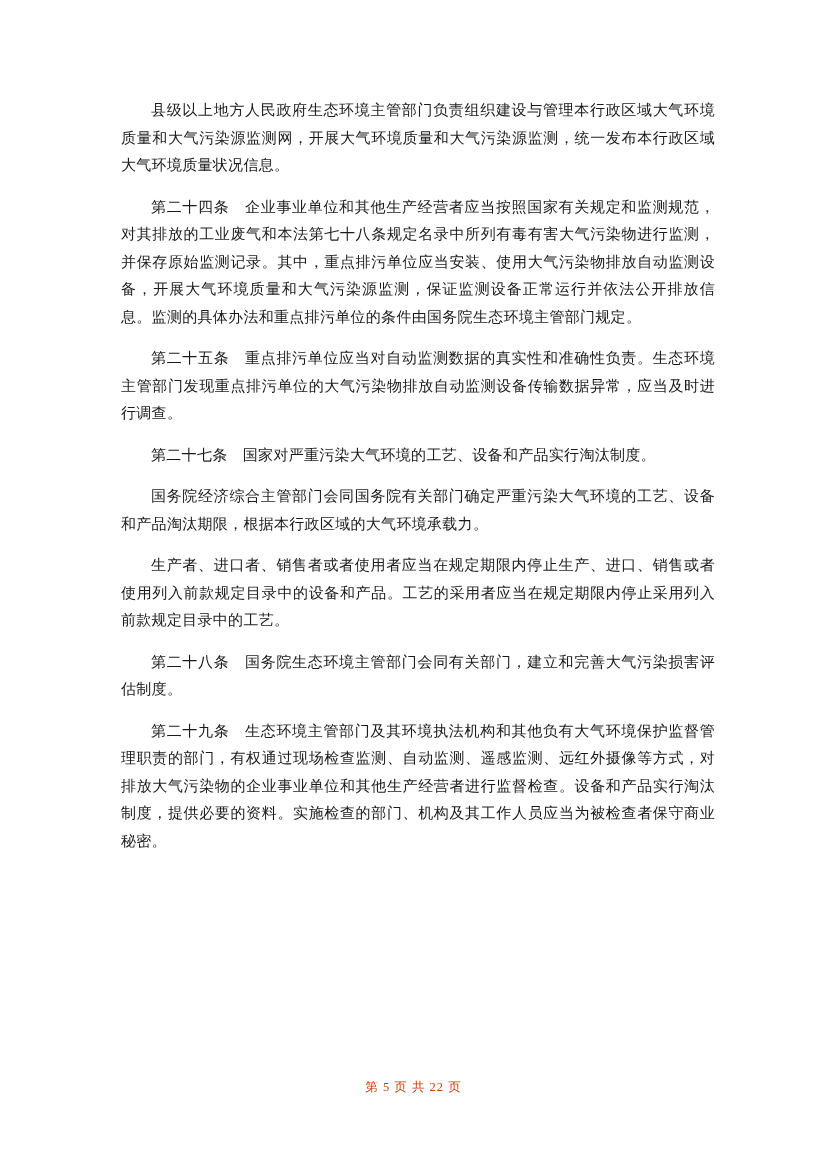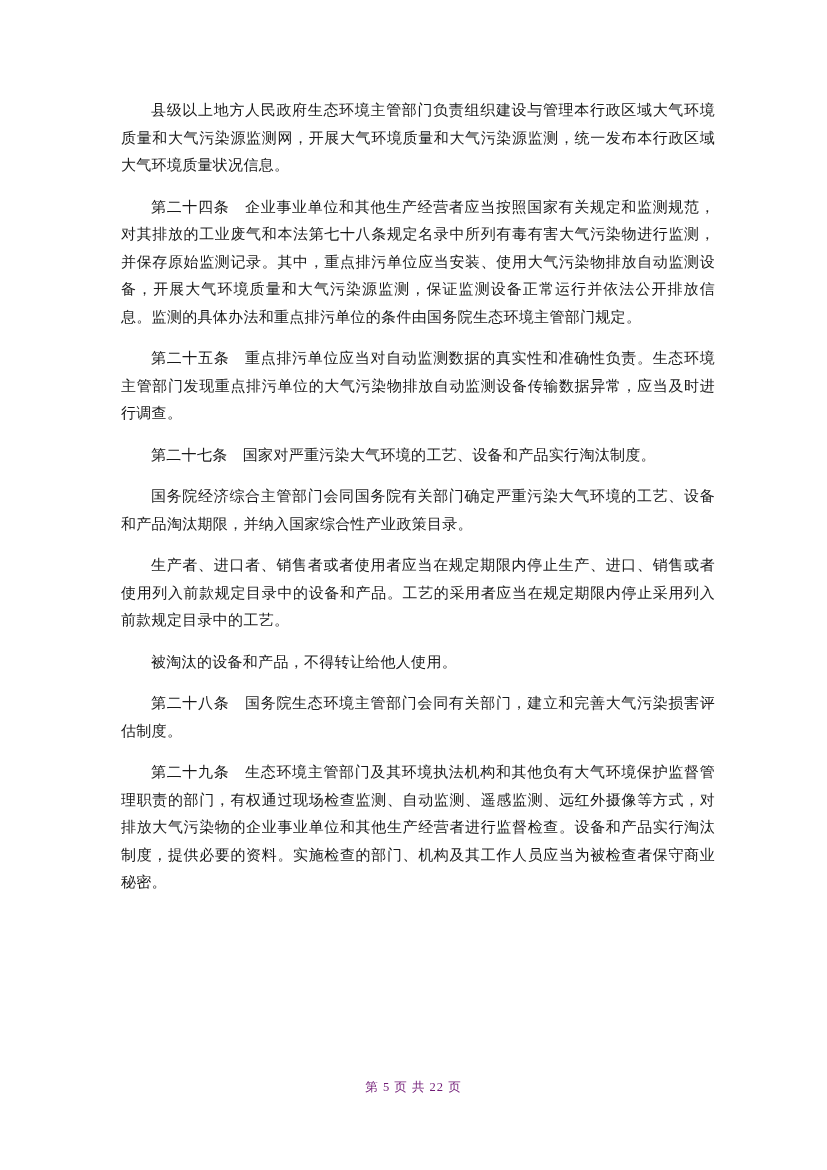--- a/index.html
+++ b/index.html
@@ -31,35 +31,34 @@
     letter-spacing: 0.3px;
     word-break: break-all;
   }
   .footer {
     position: absolute;
     left: 0;
     top: 1079px;
     width: 100%;
     text-align: center;
     font-size: 12.5px;
-    color: #701a75;
+    color: #c2410c;
     letter-spacing: 1px;
   }
 </style>
 </head>
 <body>
 
 <div class="page">
   <div class="content">
     <p>县级以上地方人民政府生态环境主管部门负责组织建设与管理本行政区域大气环境质量和大气污染源监测网，开展大气环境质量和大气污染源监测，统一发布本行政区域大气环境质量状况信息。</p>
     <p>第二十四条　企业事业单位和其他生产经营者应当按照国家有关规定和监测规范，对其排放的工业废气和本法第七十八条规定名录中所列有毒有害大气污染物进行监测，并保存原始监测记录。其中，重点排污单位应当安装、使用大气污染物排放自动监测设备，开展大气环境质量和大气污染源监测，保证监测设备正常运行并依法公开排放信息。监测的具体办法和重点排污单位的条件由国务院生态环境主管部门规定。</p>
     <p>第二十五条　重点排污单位应当对自动监测数据的真实性和准确性负责。生态环境主管部门发现重点排污单位的大气污染物排放自动监测设备传输数据异常，应当及时进行调查。</p>
     <p>第二十七条　国家对严重污染大气环境的工艺、设备和产品实行淘汰制度。</p>
-    <p>国务院经济综合主管部门会同国务院有关部门确定严重污染大气环境的工艺、设备和产品淘汰期限，并纳入国家综合性产业政策目录。</p>
+    <p>国务院经济综合主管部门会同国务院有关部门确定严重污染大气环境的工艺、设备和产品淘汰期限，根据本行政区域的大气环境承载力。</p>
     <p>生产者、进口者、销售者或者使用者应当在规定期限内停止生产、进口、销售或者使用列入前款规定目录中的设备和产品。工艺的采用者应当在规定期限内停止采用列入前款规定目录中的工艺。</p>
-    <p>被淘汰的设备和产品，不得转让给他人使用。</p>
     <p>第二十八条　国务院生态环境主管部门会同有关部门，建立和完善大气污染损害评估制度。</p>
     <p>第二十九条　生态环境主管部门及其环境执法机构和其他负有大气环境保护监督管理职责的部门，有权通过现场检查监测、自动监测、遥感监测、远红外摄像等方式，对排放大气污染物的企业事业单位和其他生产经营者进行监督检查。设备和产品实行淘汰制度，提供必要的资料。实施检查的部门、机构及其工作人员应当为被检查者保守商业秘密。</p>
   </div>
   <div class="footer">
     <span>第 5 页 共 22 页</span>
   </div>
 </div>
 
 </body></html>

